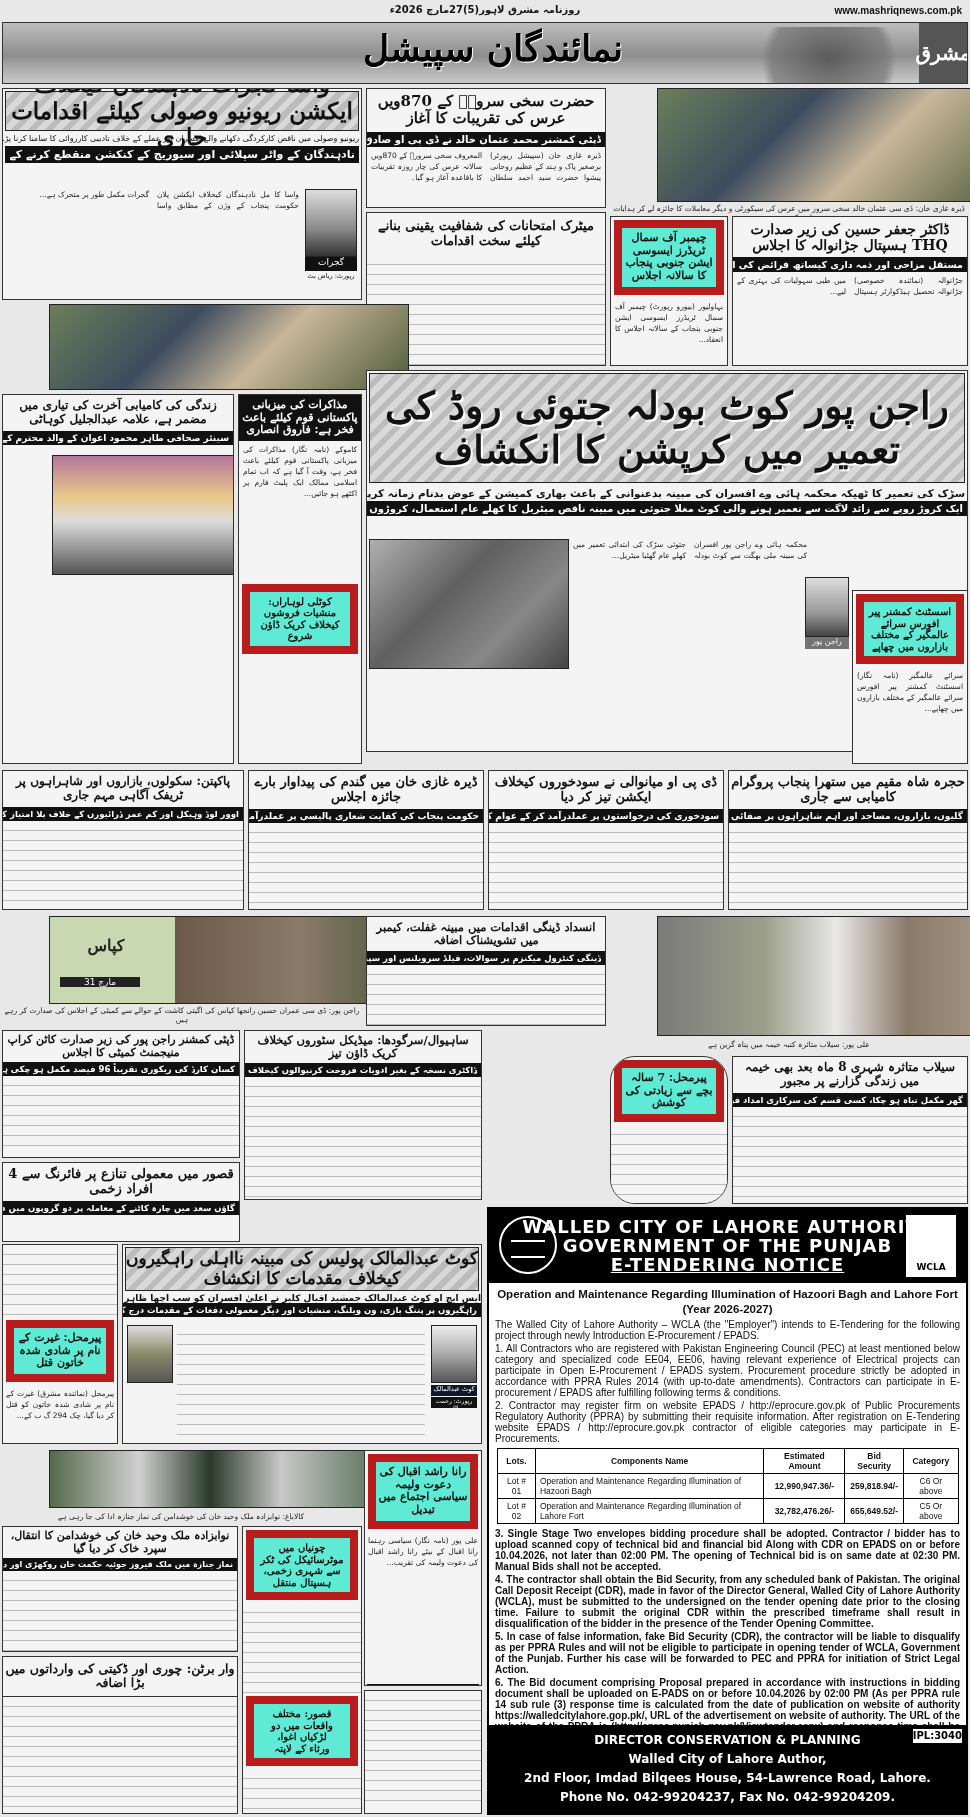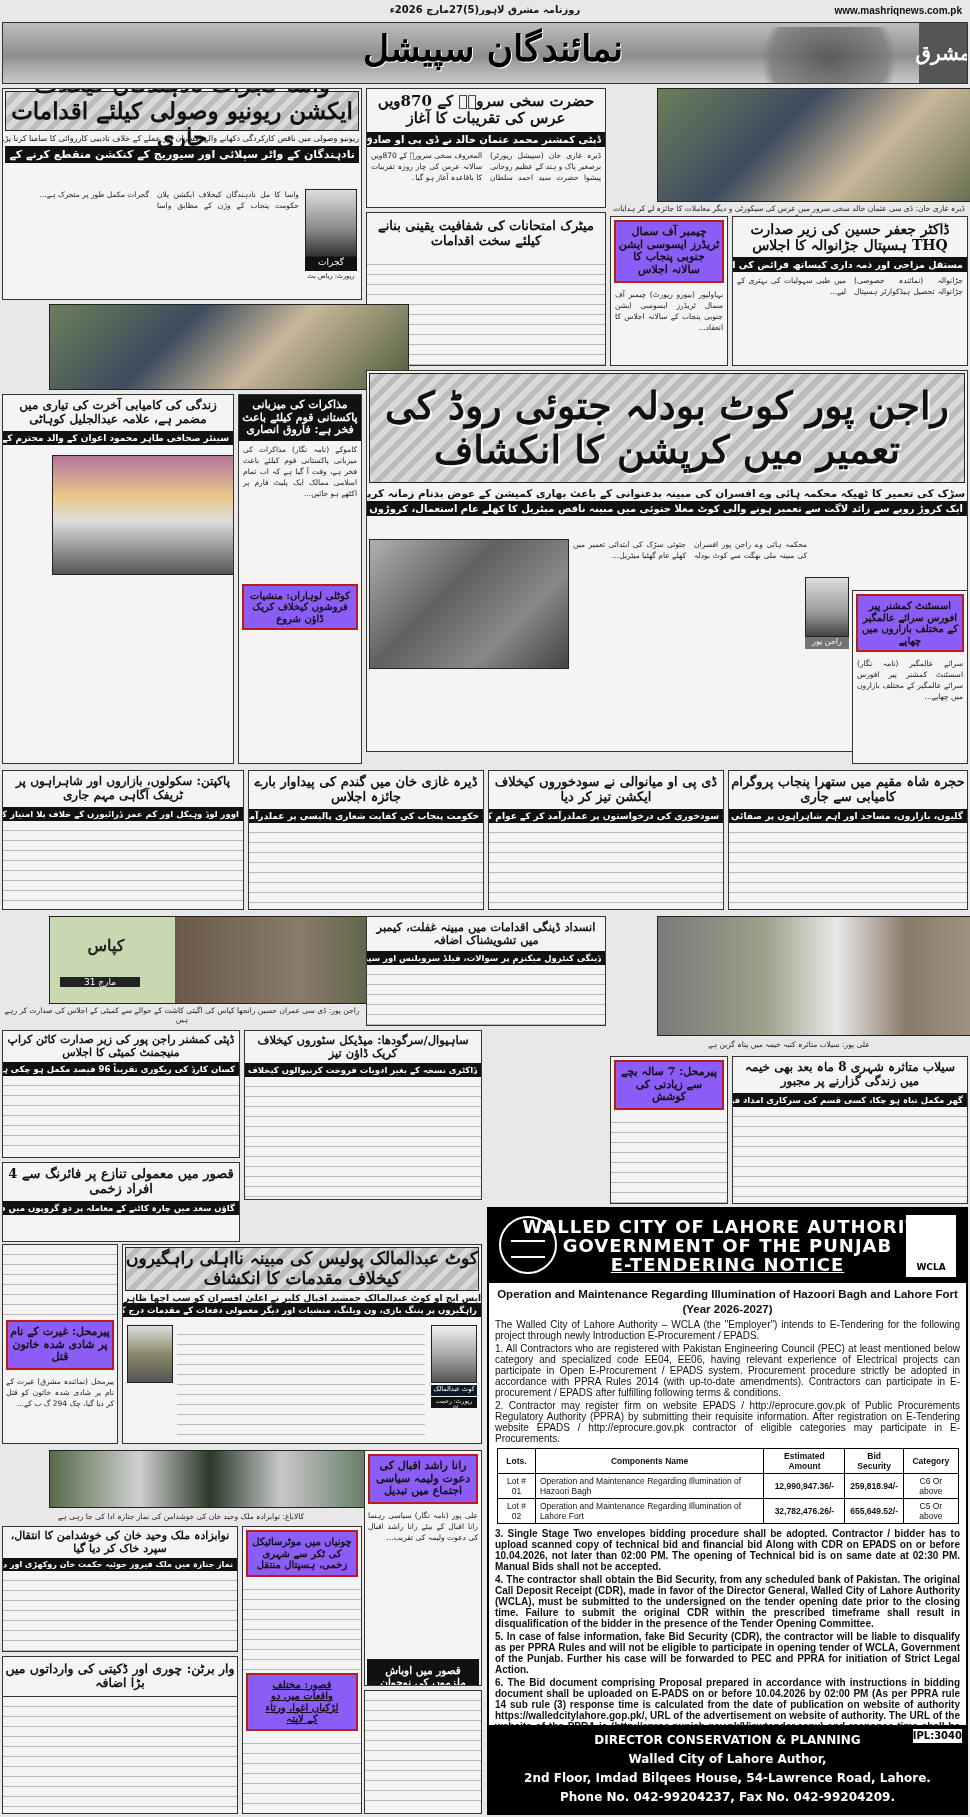--- a/index.html
+++ b/index.html
@@ -13,21 +13,21 @@
   .masthead .trees { position: absolute; right: 48px; top: 4px; width: 180px; height: 56px; background: radial-gradient(circle at 50% 60%, #444, #777 60%, transparent 70%); opacity: .7; }
   .masthead .section { position: absolute; left: 330px; top: 4px; width: 320px; text-align: center; font-family: "DejaVu Serif", serif; font-size: 36px; font-weight: bold; direction: rtl; color: #000; text-shadow: 1px 1px 0 #fff; }
   .panel { position: absolute; background: #f4f4f4; border: 1px solid #333; overflow: hidden; }
   .urdu { direction: rtl; font-family: "DejaVu Sans", sans-serif; }
   .hd { direction: rtl; text-align: center; font-family: "DejaVu Serif", serif; font-weight: bold; line-height: 1.15; }
   .sub { direction: rtl; text-align: center; background: #111; color: #fff; font-weight: bold; font-size: 11px; padding: 2px 4px; white-space: nowrap; overflow: hidden; }
   .body-text { direction: rtl; font-size: 7.5px; line-height: 11px; color: #222; text-align: justify; column-gap: 8px; }
   .photo { position: absolute; background: linear-gradient(135deg, #7a7a7a, #4a4a4a 40%, #9a9a9a 70%, #5d5d5d); border: 1px solid #222; }
   .photo.color { background: linear-gradient(135deg, #6b7f5a, #3d4b5e 35%, #c9b79a 60%, #4d5b3a); margin-left: 47px; }
   .caption { direction: rtl; text-align: center; font-size: 7.5px; color: #222; position: absolute; }
-  .boxed { border: 2px solid #b91c1c; background: #8b5cf6; }
+  .boxed { border: 8px solid #b91c1c; background: #5eead4; }
   .banner-big { background: repeating-linear-gradient(135deg, #d9d9d9 0 6px, #bcbcbc 6px 12px); border: 1px solid #222; display: flex; align-items: center; justify-content: center; }
   .ad { position: absolute; left: 487px; top: 1207px; width: 481px; height: 608px; border: 2px solid #000; background: #fff; font-family: "Liberation Sans", sans-serif; }
   .ad .head { background: #000; color: #fff; height: 74px; position: relative; text-align: center; font-family: "DejaVu Sans", sans-serif; font-weight: bold; }
   .ad .head .l1, .ad .head .l2, .ad .head .l3 { font-size: 18px; letter-spacing: 1px; line-height: 19px; }
   .ad .head .l3 { text-decoration: underline; }
   .ad .head .emb-l { position: absolute; left: 10px; top: 7px; width: 58px; height: 58px; border: 2px solid #fff; border-radius: 50%; }
   .ad .head .emb-l::after { content: ""; position: absolute; left: 10px; right: 10px; top: 22px; height: 14px; border-top: 2px solid #fff; border-bottom: 2px solid #fff; }
   .ad .head .emb-r { position: absolute; right: 10px; top: 6px; width: 50px; height: 62px; border: 2px solid #fff; background: #fff; color: #000; font-size: 9px; display: flex; align-items: flex-end; justify-content: center; padding-bottom: 3px; }
   .ad .title { text-align: center; font-size: 11.5px; font-weight: bold; margin-top: 4px; line-height: 15px; }
   .ad .para { font-size: 10px; line-height: 11px; padding: 0 6px; text-align: justify; margin-top: 2px; }
@@ -160,21 +160,21 @@
   <div class="sub" style="font-size:8.5px;">کسان کارڈ کی ریکوری تقریباً 96 فیصد مکمل ہو چکی ہے، عمران حسین رانجھا کی گفتگو</div>
   <div class="body-text" style="padding:3px; columns:2; height:78px; background:repeating-linear-gradient(#f4f4f4 0 9px,#bbb 9px 10px);"></div>
 </div>
 
 <div class="panel" style="left:244px; top:1030px; width:238px; height:170px;">
   <div class="hd" style="font-size:11.5px; padding:3px 2px;">ساہیوال/سرگودھا: میڈیکل سٹوروں کیخلاف کریک ڈاؤن تیز</div>
   <div class="sub" style="font-size:8.5px;">ڈاکٹری نسخہ کے بغیر ادویات فروخت کرنیوالوں کیخلاف سخت کارروائی کی جائیگی، ڈاکٹر فہیم ضیا</div>
   <div class="body-text" style="padding:3px; columns:2; height:120px; background:repeating-linear-gradient(#f4f4f4 0 9px,#bbb 9px 10px);"></div>
 </div>
 
-<div class="panel" style="left:610px; top:1056px; width:118px; height:148px;">
+<div class="panel" style="left:610px; top:1056px; width:118px; height:148px;border-radius:25px;">
   <div class="hd boxed" style="font-size:11px; padding:4px 2px; margin:3px;">پیرمحل: 7 سالہ بچے سے زیادتی کی کوشش</div>
   <div class="body-text" style="padding:3px; height:90px; background:repeating-linear-gradient(#f4f4f4 0 9px,#bbb 9px 10px);"></div>
 </div>
 
 <div class="panel" style="left:732px; top:1056px; width:236px; height:148px;">
   <div class="hd" style="font-size:12px; padding:4px 2px;">سیلاب متاثرہ شہری 8 ماہ بعد بھی خیمہ میں زندگی گزارنے پر مجبور</div>
   <div class="sub" style="font-size:8.5px;">گھر مکمل تباہ ہو چکا، کسی قسم کی سرکاری امداد فراہم نہیں کی گئی، میڈیا نمائندگان سے گفتگو</div>
   <div class="body-text" style="padding:3px; columns:2; height:90px; background:repeating-linear-gradient(#f4f4f4 0 9px,#bbb 9px 10px);"></div>
 </div>
 
@@ -211,21 +211,21 @@
 
 <div class="panel" style="left:2px; top:1526px; width:236px; height:126px;">
   <div class="hd" style="font-size:11px; padding:3px 2px;">نوابزادہ ملک وحید خان کی خوشدامن کا انتقال، سپرد خاک کر دیا گیا</div>
   <div class="sub" style="font-size:8px;">نماز جنازہ میں ملک فیروز جوئیہ حکمت خان روکھڑی اور دیگر معززین علاقہ نے شرکت کی</div>
   <div class="body-text" style="padding:3px; columns:2; height:80px; background:repeating-linear-gradient(#f4f4f4 0 9px,#bbb 9px 10px);"></div>
 </div>
 
 <div class="panel" style="left:242px; top:1526px; width:120px; height:288px;">
   <div class="hd boxed" style="font-size:10px; padding:4px 2px; margin:3px;">چونیاں میں موٹرسائیکل کی ٹکر سے شہری زخمی، ہسپتال منتقل</div>
   <div class="body-text" style="padding:3px; height:90px; background:repeating-linear-gradient(#f4f4f4 0 9px,#bbb 9px 10px);"></div>
-  <div class="hd boxed" style="font-size:10px; padding:4px 14px; margin:3px;text-decoration:underline;">قصور: مختلف واقعات میں دو لڑکیاں اغوا، ورثاء کے لاپتہ</div>
+  <div class="hd boxed" style="font-size:10px; padding:4px 14px; margin:3px;">قصور: مختلف واقعات میں دو لڑکیاں اغوا، ورثاء کے لاپتہ</div>
   <div class="body-text" style="padding:3px; height:80px; background:repeating-linear-gradient(#f4f4f4 0 9px,#bbb 9px 10px);"></div>
 </div>
 
 <div class="panel" style="left:2px; top:1656px; width:236px; height:158px;">
   <div class="hd" style="font-size:12.5px; padding:5px 2px; border-bottom:1px solid #333;">وار برٹن: چوری اور ڈکیتی کی وارداتوں میں بڑا اضافہ</div>
   <div class="body-text" style="padding:3px; columns:2; height:120px; background:repeating-linear-gradient(#f4f4f4 0 9px,#bbb 9px 10px);"></div>
 </div>
 
 <div class="panel" style="left:364px; top:1690px; width:118px; height:124px;">
   <div class="body-text" style="padding:3px; height:118px; background:repeating-linear-gradient(#f4f4f4 0 9px,#bbb 9px 10px);"></div>

